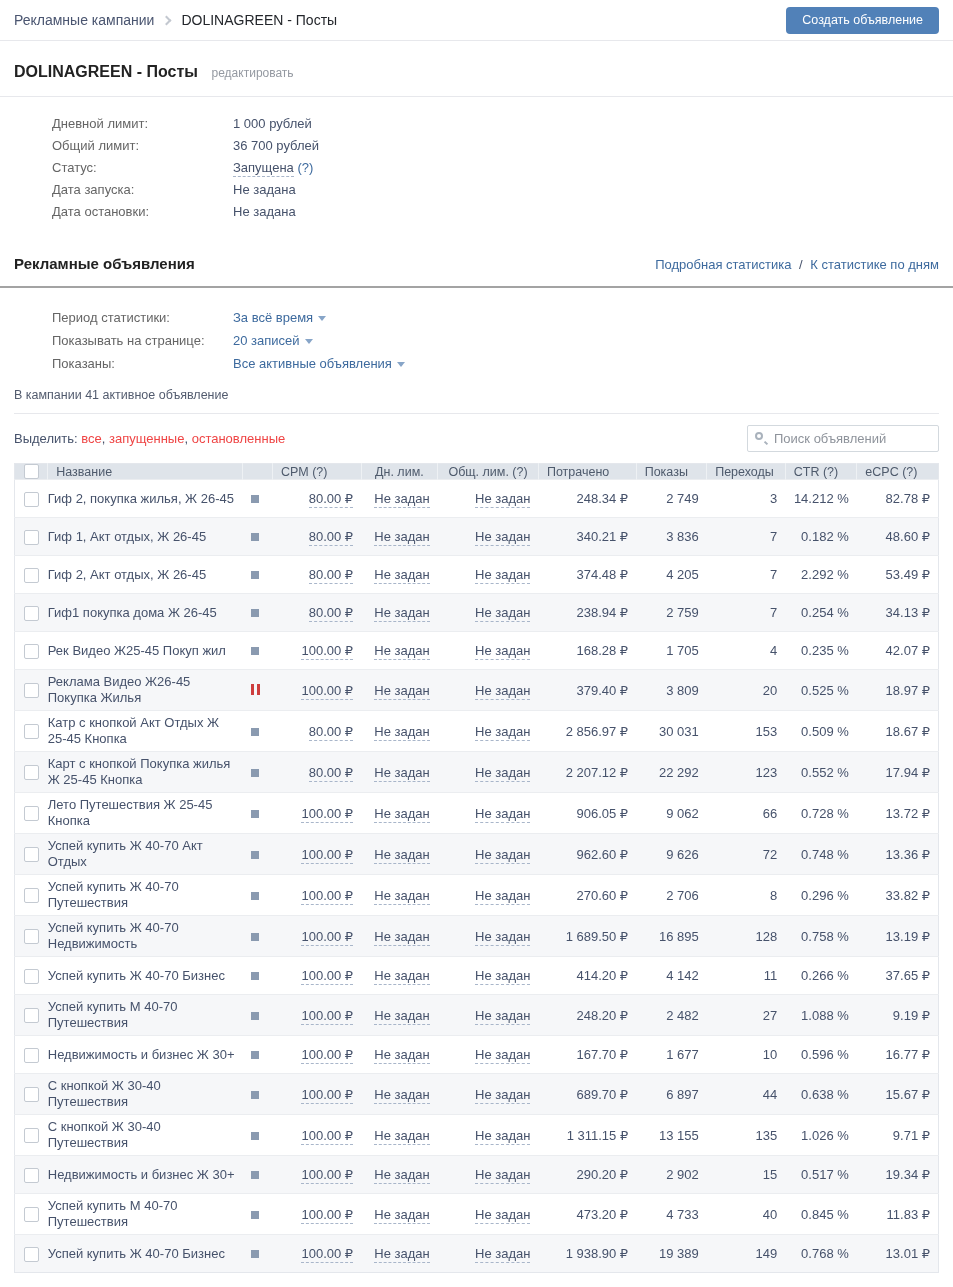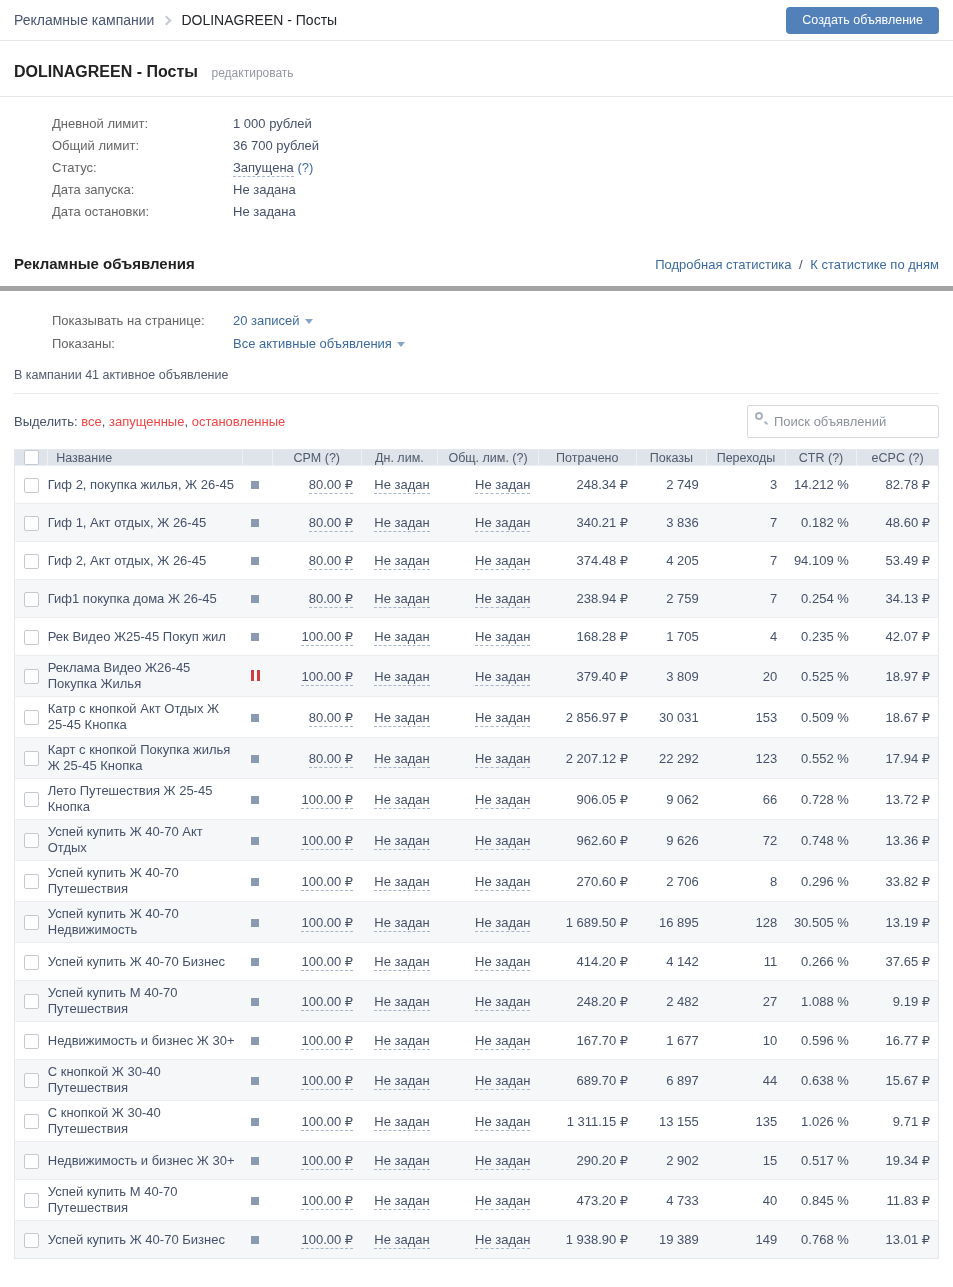--- a/index.html
+++ b/index.html
@@ -31,57 +31,57 @@
   
   .kv-block { padding-top:16px; padding-bottom:18px; }
   .kv-row { display:flex; line-height:22px; }
   .kv-label { width:181px; color:#656565; flex:none;margin-left:38px; }
   .kv-value { color:#46526b; }
   .dashed { border-bottom:1px dashed #a9b6ca; padding-bottom:1px; cursor:pointer; }
   .q-link { color:#3d6a9e; cursor:pointer; }
 
   
   .section-row { display:flex; align-items:baseline; justify-content:space-between;
-                 padding-top:14px; padding-bottom:14px; border-bottom:5px solid #a3a3a3; }
+                 padding-top:14px; padding-bottom:14px; border-bottom:2px solid #a3a3a3; }
   .section-title { font-size:15px; font-weight:bold; color:#222; }
   .section-links { font-size:13px; }
   .blue-link { color:#3d6a9e; cursor:pointer; text-decoration:none; }
   .slash { color:#46526b; margin:0 4px; }
 
   .filters { padding-top:18px; padding-bottom:0; }
   .filters .kv-row { line-height:23px; }
   .drop { color:#3d6a9e; cursor:pointer; }
   .caret { display:inline-block; width:0; height:0; border-left:4px solid transparent;
            border-right:4px solid transparent; border-top:5px solid #87a5c8;
            margin-left:5px; vertical-align:middle; }
 
   .count-line { margin-top:13px; padding-bottom:11px; border-bottom:1px solid #e7e8ec;
                 font-size:12.5px; color:#525b6e; }
 
   
   .select-bar { display:flex; align-items:center; justify-content:space-between;
                 padding-top:11px; padding-bottom:9px; }
   .select-links span.lnk { color:#ef4444; cursor:pointer; }
   .search-wrap { position:relative; }
-  .search-input { width:192px; height:33px; border:1px solid #d3d9de; border-radius:2px;
+  .search-input { width:192px; height:27px; border:1px solid #d3d9de; border-radius:2px;
                   font-family:inherit; font-size:13px; color:#6d28d9;
                   padding:0 8px 0 26px; outline:none; }
   .search-input::placeholder { color:#8e939b; }
   .search-icon { position:absolute; left:8px; top:7px; width:8px; height:8px;
                  border:2px solid #a9b2bc; border-radius:50%; }
   .search-icon::after { content:""; position:absolute; width:2px; height:4px;
                  background:#a9b2bc; transform:rotate(-45deg); left:8px; top:7px; }
 
   
   table { width:100%; border-collapse:collapse; table-layout:fixed; margin-top:2px;
           border:1px solid #e4e7ec; }
   thead th { background:#dfe4ea; height:16px; font-weight:normal; font-size:12.5px;
              color:#4e5a6c; border-left:1px solid #eef1f4; padding:0 8px; }
   thead th:first-child { border-left:none; }
-  th.al { text-align:left; } th.ar { text-align:center; } th.ac { text-align:center; }
+  th.al { text-align:left; } th.ar { text-align:left; } th.ac { text-align:center; }
   tbody td { height:38px; padding:4px 8px 4px 0; border-top:1px solid #ebedf0;
              font-size:13px; vertical-align:middle; }
   tbody tr.alt { background:#f6f7f9; }
   td.c-check, th.c-check { padding:0 0 0 9px; text-align:left; }
   td.c-name { line-height:16px; color:#46526b; padding-right:6px; }
   td.c-status { text-align:center; padding-right:4px; }
   td.num { text-align:right; white-space:nowrap; }
   .checkbox { display:inline-block; width:15px; height:15px; background:#fff;
               border:1px solid #c4cad2; border-radius:2px; cursor:pointer; vertical-align:middle; }
   .st-stopped { display:inline-block; width:8px; height:8px; background:#8a9ab0; }
@@ -134,20 +134,24 @@
 <div class="section-row pad">
   <div class="section-title">Рекламные объявления</div>
   <div class="section-links">
     <span class="blue-link">Подробная статистика</span>
     <span class="slash">/</span>
     <span class="blue-link">К статистике по дням</span>
   </div>
 </div>
 
 <div class="filters pad">
+  <div class="kv-row">
+    <span class="kv-label">Период статистики:</span>
+    <span class="drop"><span>За всё время</span><span class="caret"></span></span>
+  </div>
   <div class="kv-row">
     <span class="kv-label">Показывать на странице:</span>
     <span class="drop"><span>20 записей</span><span class="caret"></span></span>
   </div>
   <div class="kv-row">
     <span class="kv-label">Показаны:</span>
     <span class="drop"><span>Все активные объявления</span><span class="caret"></span></span>
   </div>
   <div class="count-line">В кампании 41 активное объявление</div>
 </div>
@@ -225,21 +229,21 @@
         <tr>
     <td class="c-check"><span class="checkbox"></span></td>
     <td class="c-name">Гиф 2, Акт отдых, Ж 26-45</td>
     <td class="c-status"><span class="st-stopped"></span></td>
     <td class="num"><span class="dashed">80.00 ₽</span></td>
     <td class="num"><span class="dashed">Не задан</span></td>
     <td class="num"><span class="dashed">Не задан</span></td>
     <td class="num">374.48 ₽</td>
     <td class="num">4 205</td>
     <td class="num">7</td>
-    <td class="num">94.109 %</td>
+    <td class="num">2.292 %</td>
     <td class="num">53.49 ₽</td>
   </tr>
         <tr class="alt">
     <td class="c-check"><span class="checkbox"></span></td>
     <td class="c-name">Гиф1 покупка дома Ж 26-45</td>
     <td class="c-status"><span class="st-stopped"></span></td>
     <td class="num"><span class="dashed">80.00 ₽</span></td>
     <td class="num"><span class="dashed">Не задан</span></td>
     <td class="num"><span class="dashed">Не задан</span></td>
     <td class="num">238.94 ₽</td>
@@ -342,21 +346,21 @@
         <tr class="alt">
     <td class="c-check"><span class="checkbox"></span></td>
     <td class="c-name">Успей купить Ж 40-70 Недвижимость</td>
     <td class="c-status"><span class="st-stopped"></span></td>
     <td class="num"><span class="dashed">100.00 ₽</span></td>
     <td class="num"><span class="dashed">Не задан</span></td>
     <td class="num"><span class="dashed">Не задан</span></td>
     <td class="num">1 689.50 ₽</td>
     <td class="num">16 895</td>
     <td class="num">128</td>
-    <td class="num">30.505 %</td>
+    <td class="num">0.758 %</td>
     <td class="num">13.19 ₽</td>
   </tr>
         <tr>
     <td class="c-check"><span class="checkbox"></span></td>
     <td class="c-name">Успей купить Ж 40-70 Бизнес</td>
     <td class="c-status"><span class="st-stopped"></span></td>
     <td class="num"><span class="dashed">100.00 ₽</span></td>
     <td class="num"><span class="dashed">Не задан</span></td>
     <td class="num"><span class="dashed">Не задан</span></td>
     <td class="num">414.20 ₽</td>

